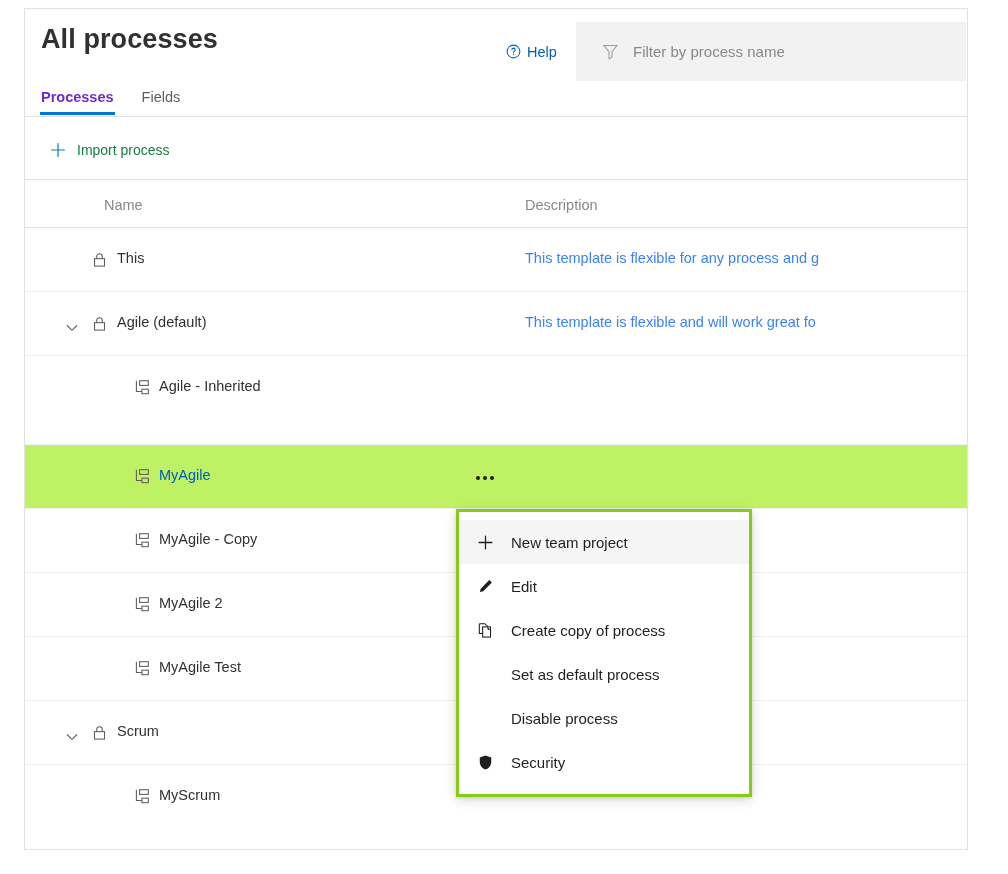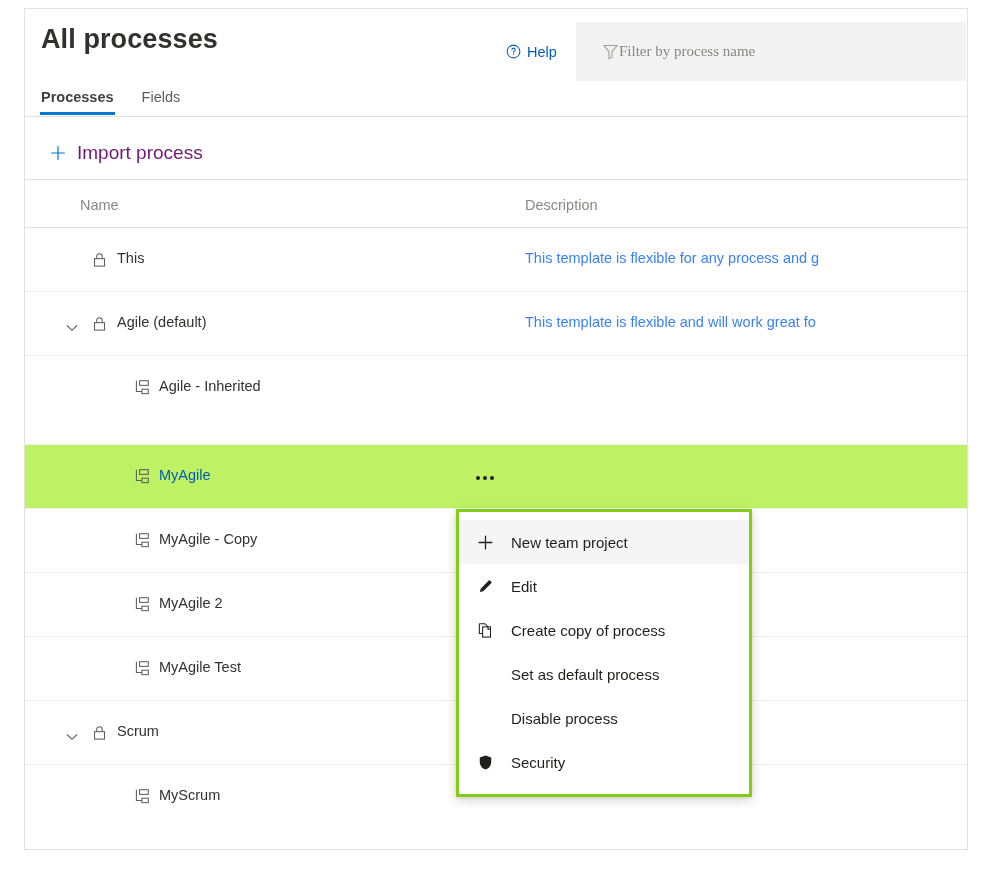--- a/index.html
+++ b/index.html
@@ -59,24 +59,24 @@
   }
   .filter-box {
     position: absolute;
     left: 551px;
     top: 13px;
     width: 390px;
     height: 59px;
     background: #f2f2f2;
     display: flex;
     align-items: center;
+    gap: 14px;
     padding-left: 26px;
     box-sizing: border-box;
     cursor: text;
-    font-family: Liberation Serif, serif;
   }
   .filter-box .funnel {
     width: 17px;
     height: 17px;
     display: block;
     flex: none;
   }
   .filter-placeholder {
     color: #8a8886;
     font-size: 15px;
@@ -92,21 +92,21 @@
   }
   .tab {
     position: relative;
     font-size: 14.5px;
     color: #605e5c;
     padding-bottom: 10px;
     cursor: pointer;
     user-select: none;
   }
   .tab.active {
-    color: #404040;
+    color: #6d28d9;
     font-weight: bold;
   }
   .tab.active::after {
     content: "";
     position: absolute;
     left: -1px;
     right: -1px;
     bottom: 0;
     height: 3px;
     background: #0078d4;
@@ -137,43 +137,43 @@
     gap: 11px;
     cursor: pointer;
     user-select: none;
   }
   .import-btn .plus {
     width: 16px;
     height: 16px;
     display: block;
   }
   .import-btn .lbl {
-    font-size: 19px;
-    color: #701a75;
+    font-size: 14px;
+    color: #15803d;
   }
 
   
   .grid {
     position: absolute;
     left: 0;
     right: 0;
     top: 172px;
     bottom: 0;
   }
   .col-head {
     position: relative;
     height: 46px;
   }
   .col-head .ch {
     position: absolute;
     top: 16px;
     font-size: 14.5px;
     color: #8a8886;
   }
-  .ch.name { left: 55px; }
+  .ch.name { left: 79px; }
   .ch.desc { left: 500px; }
 
   .rows {
     position: relative;
   }
   .row {
     position: relative;
     height: 63px;
     border-top: 1px solid #f0f0f0;
   }

